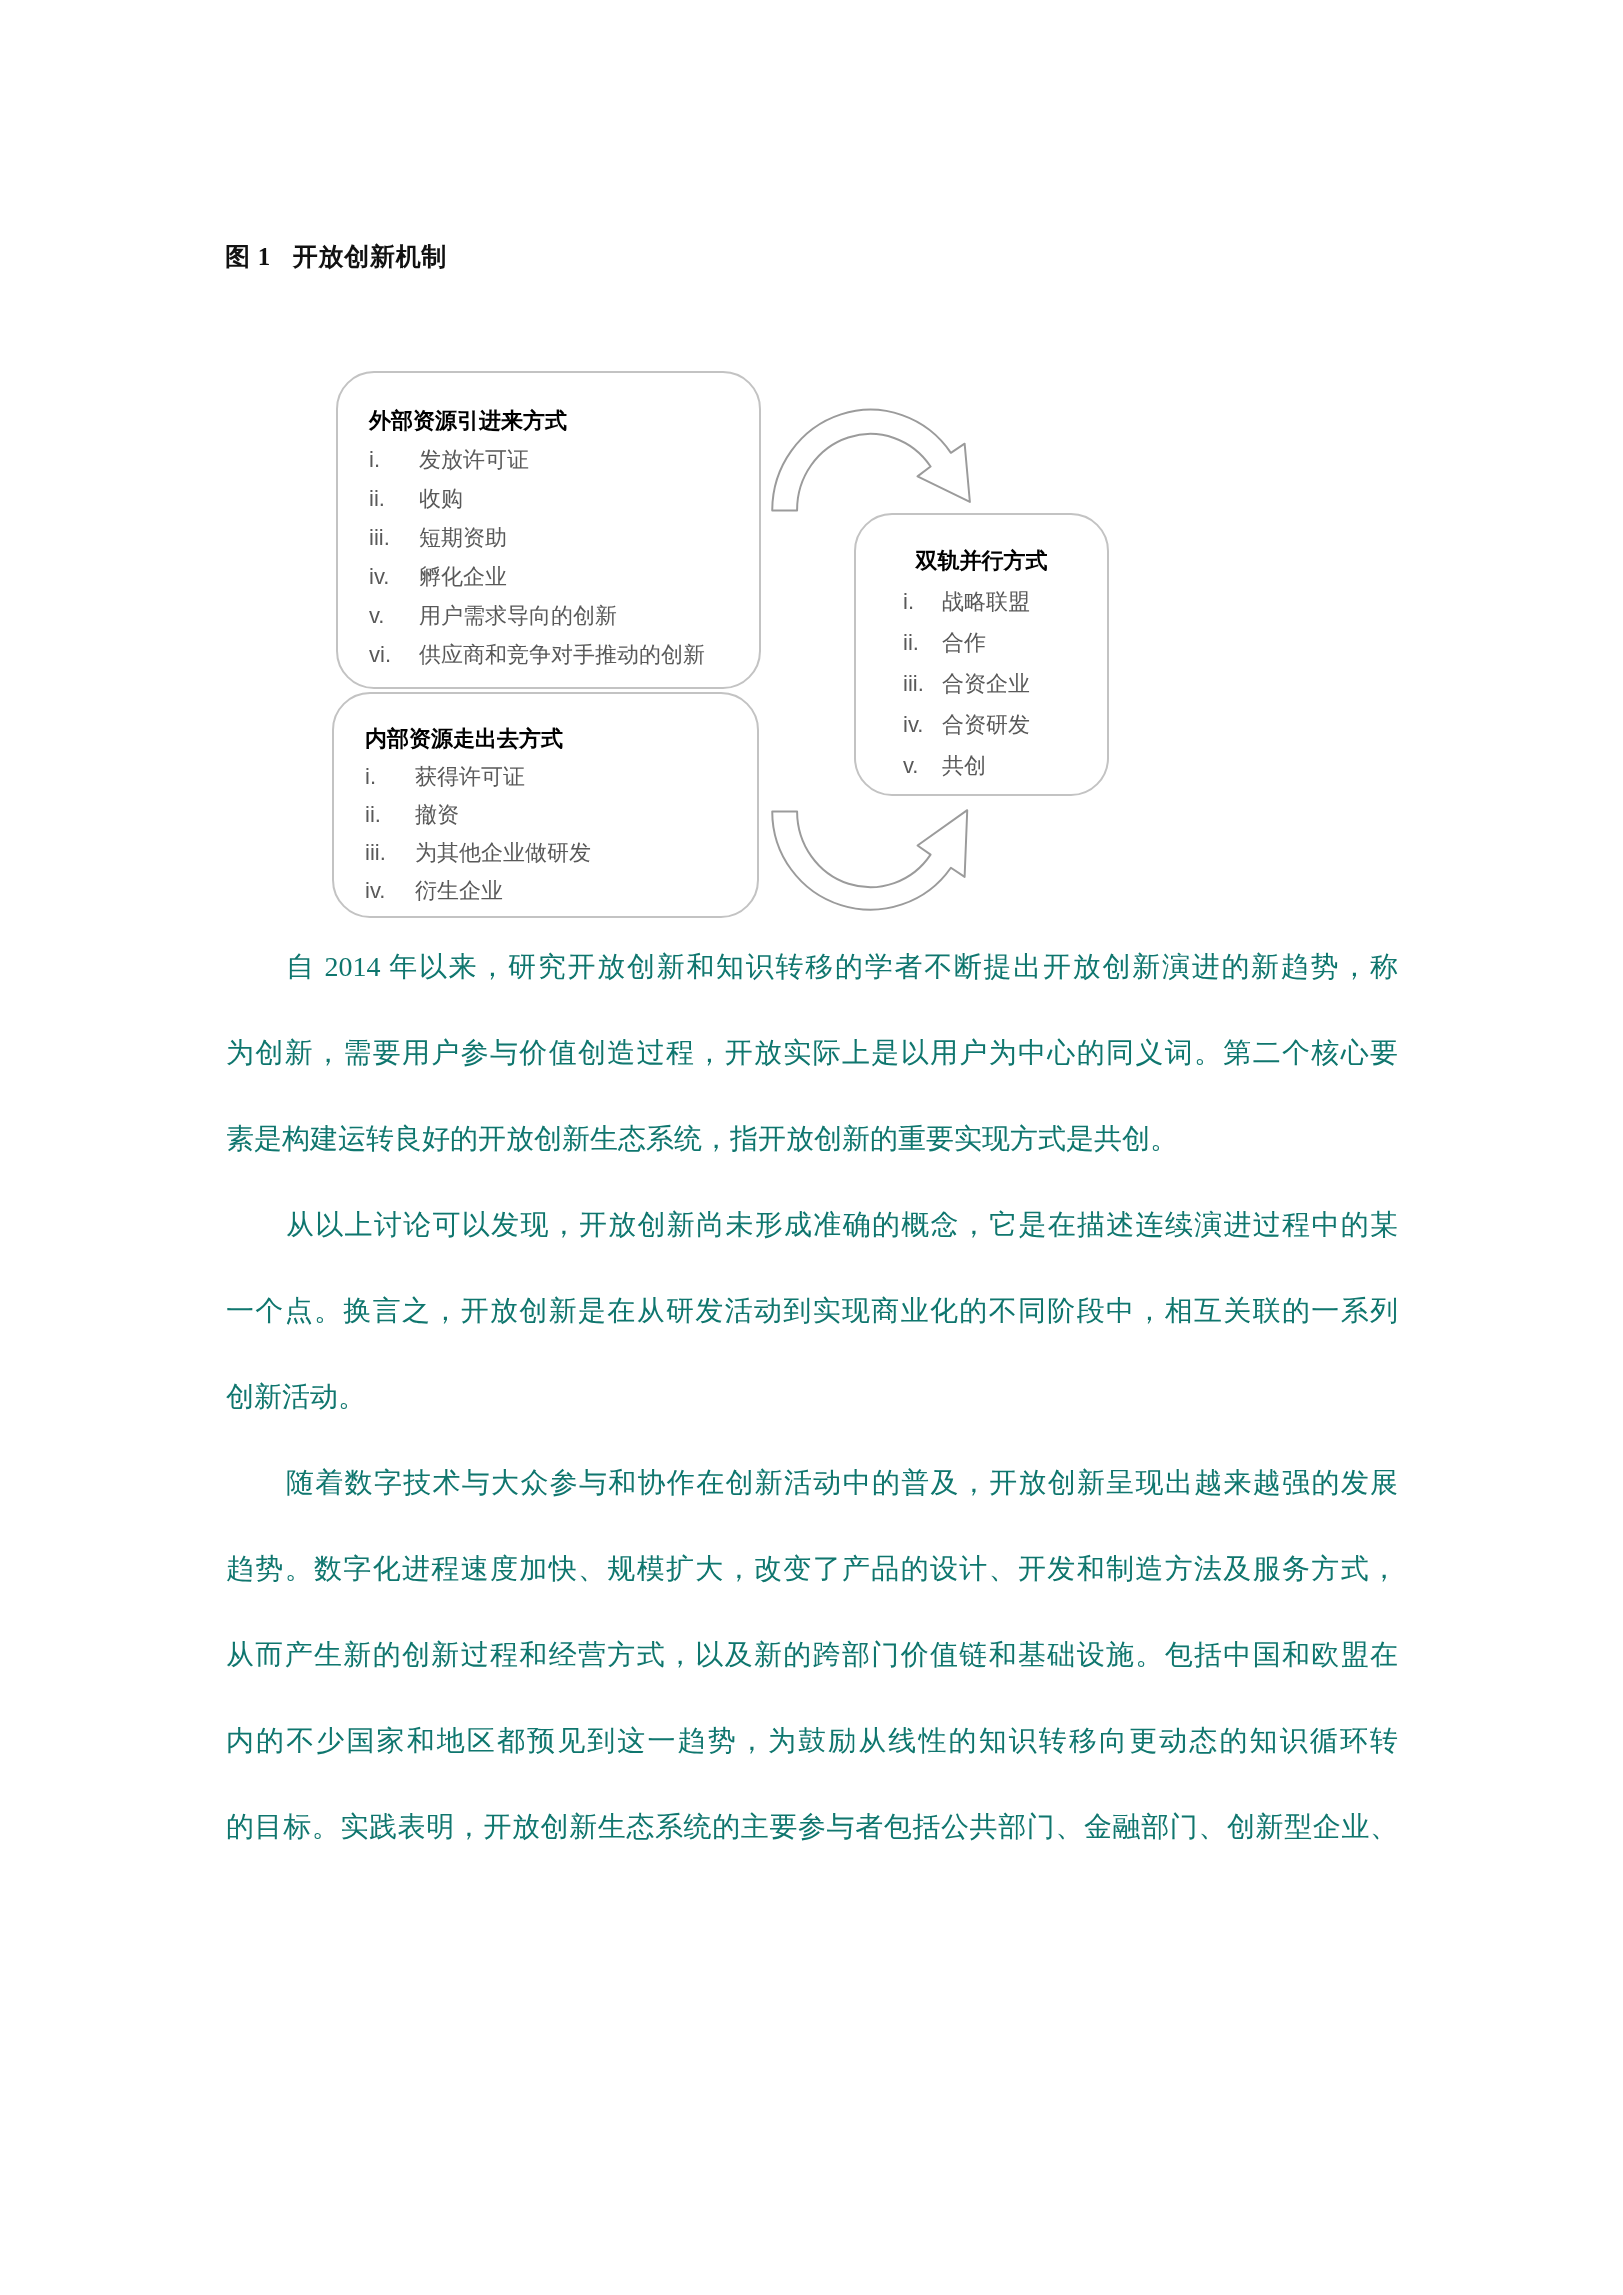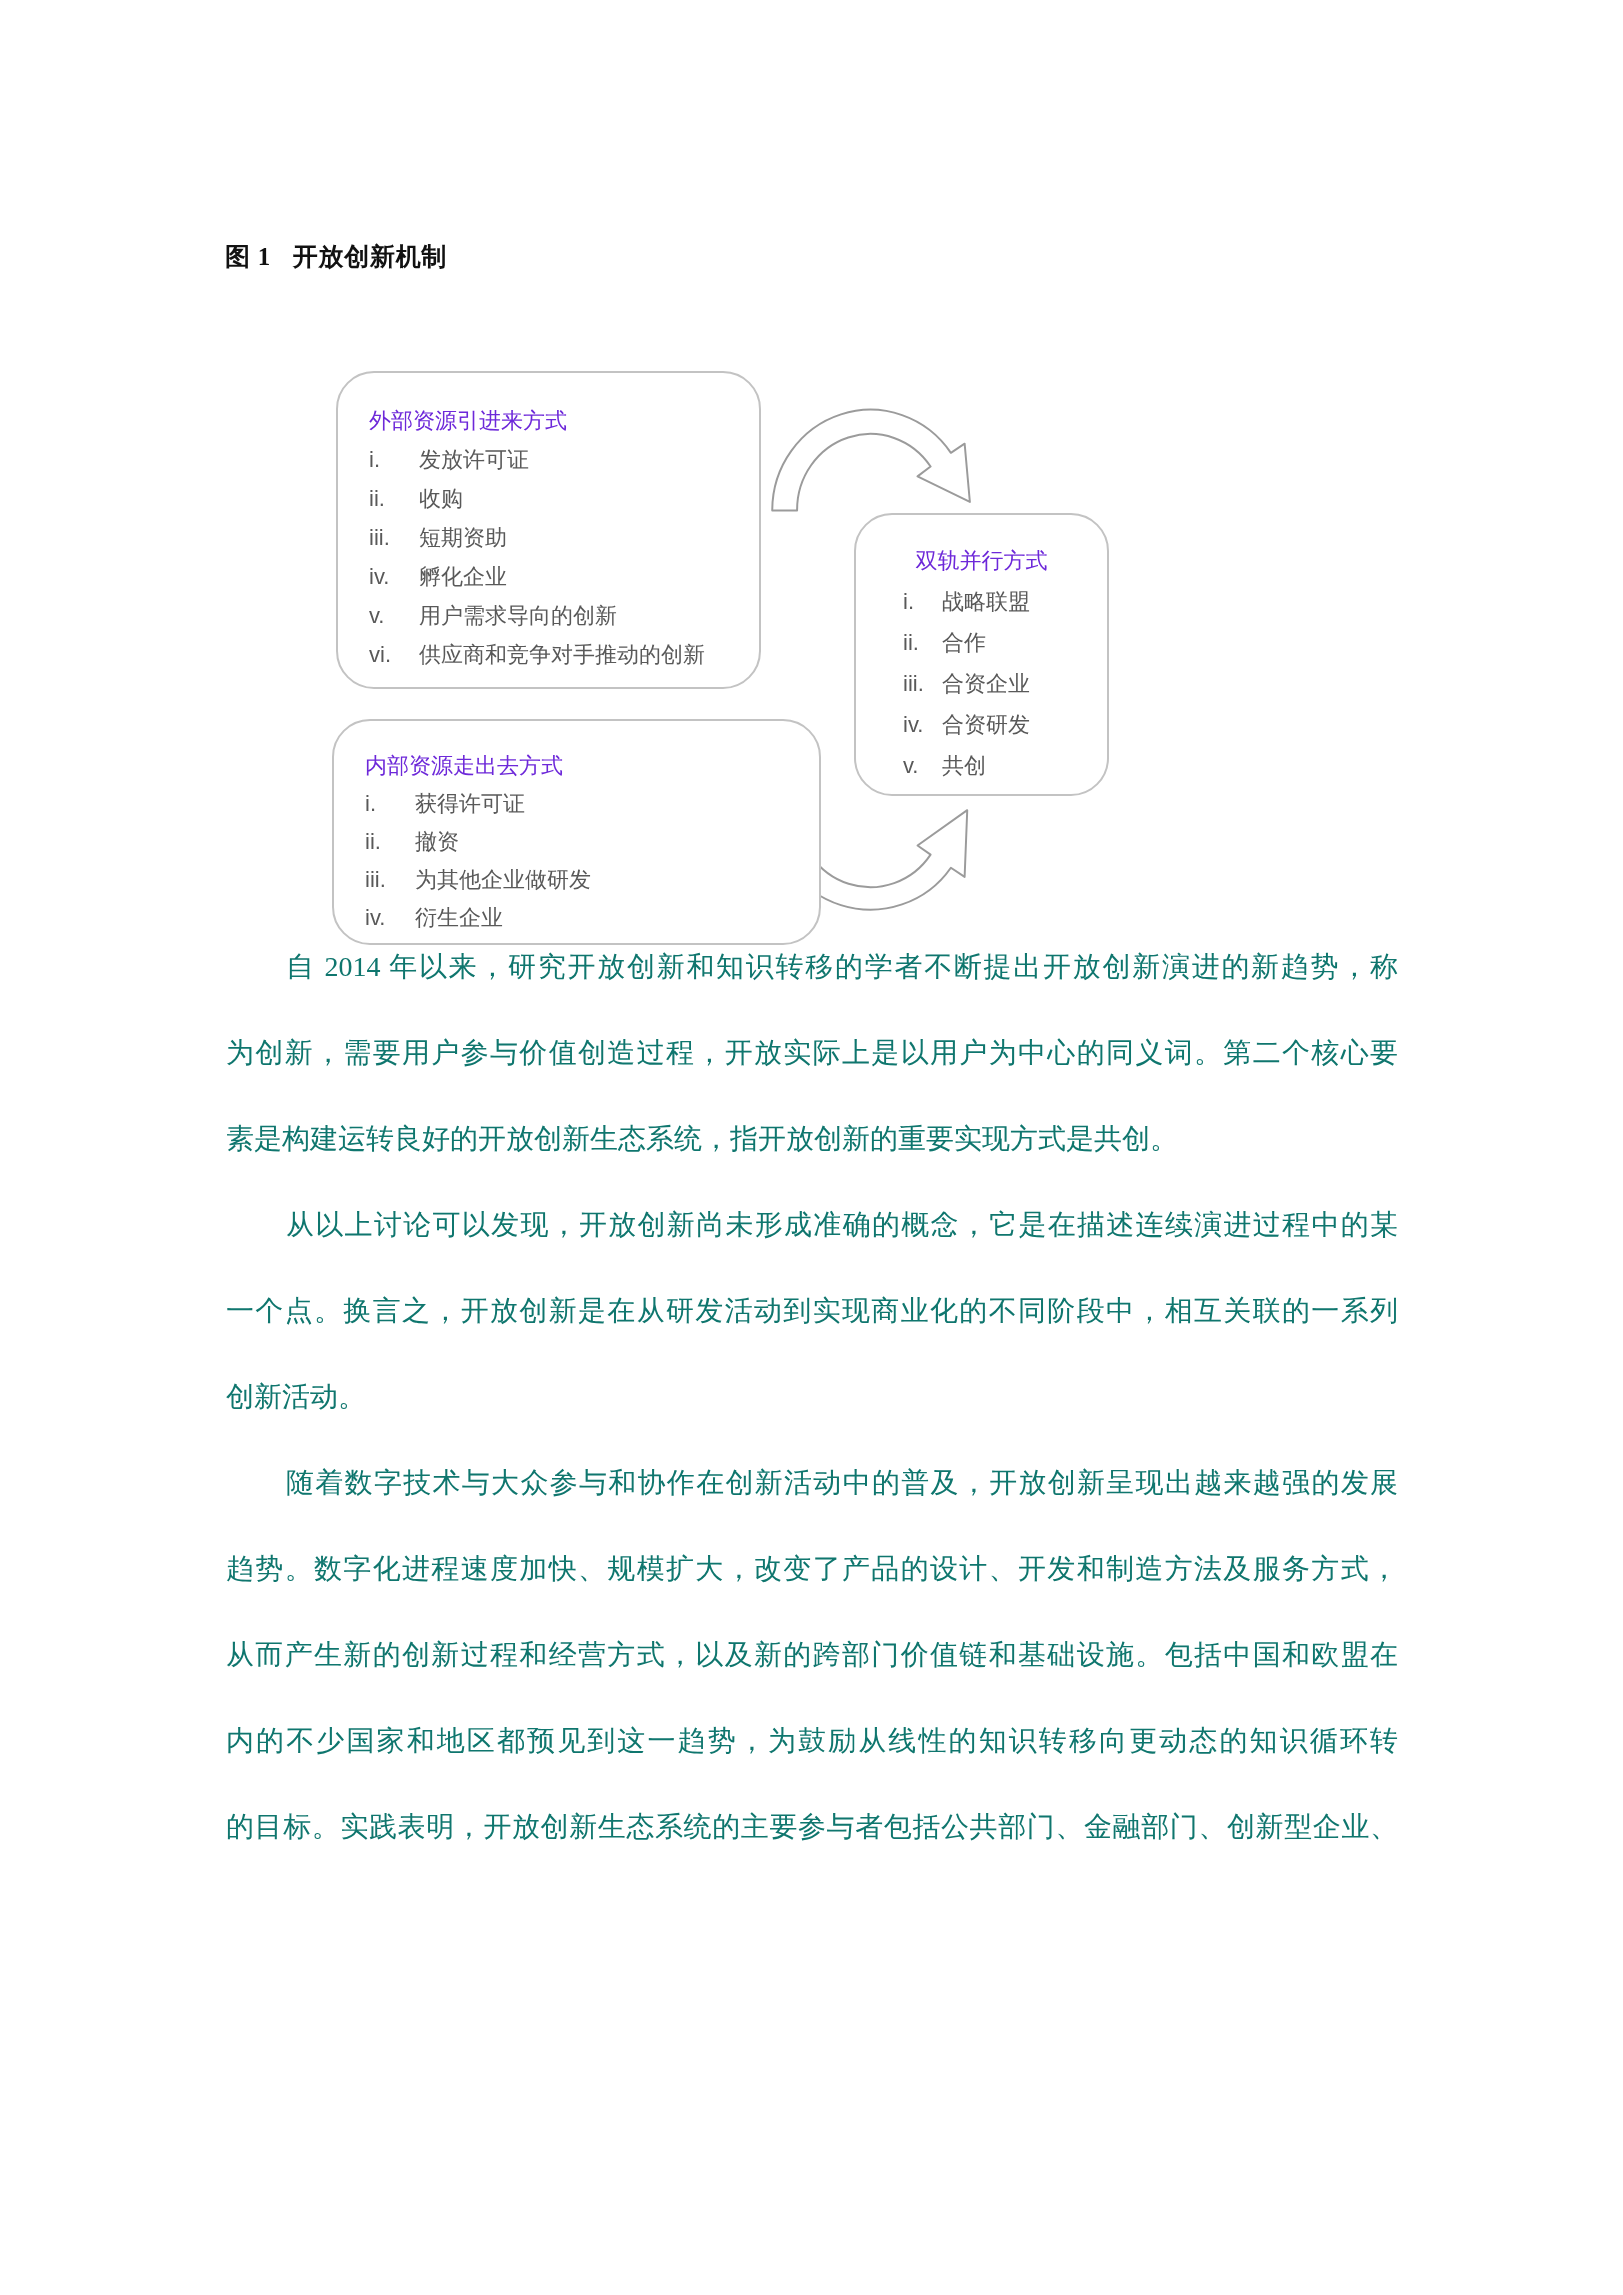--- a/index.html
+++ b/index.html
@@ -29,31 +29,31 @@
   .dbox {
     position: absolute;
     border: 2px solid #c3c3c3;
     border-radius: 38px;
     background: #ffffff;
     box-sizing: border-box;
     font-family: "Liberation Sans", "DejaVu Sans", sans-serif;
     color: #595959;
   }
   .dbox .heading {
-    font-weight: normal;
-    color: #6d28d9;
+    font-weight: bold;
+    color: #000000;
   }
   .dbox .row { display: flex; align-items: baseline; }
   .dbox .roman { flex: 0 0 50px; }
 
   .box-external { left: 336px; top: 371px; width: 425px; height: 318px;
                   padding: 27.5px 19.6px 0 31px; font-size: 22px; }
   .box-external .heading, .box-external .row { line-height: 39px; height: 39px; }
 
-  .box-internal { left: 332px; top: 719px; width: 489px; height: 226px;
+  .box-internal { left: 332px; top: 692px; width: 427px; height: 226px;
                   padding: 26px 19.6px 0 31px; font-size: 22px; }
   .box-internal .heading, .box-internal .row { line-height: 38px; height: 38px; }
 
   .box-dual { left: 854px; top: 513px; width: 255px; height: 283px;
               padding: 25px 13px 0 0; font-size: 22px; }
   .box-dual .heading { text-align: center; line-height: 41px; height: 41px; padding-left: 13px; }
   .box-dual .row { line-height: 41px; height: 41px; padding-left: 47px; }
   .box-dual .roman { flex: 0 0 39px; }
 
   

